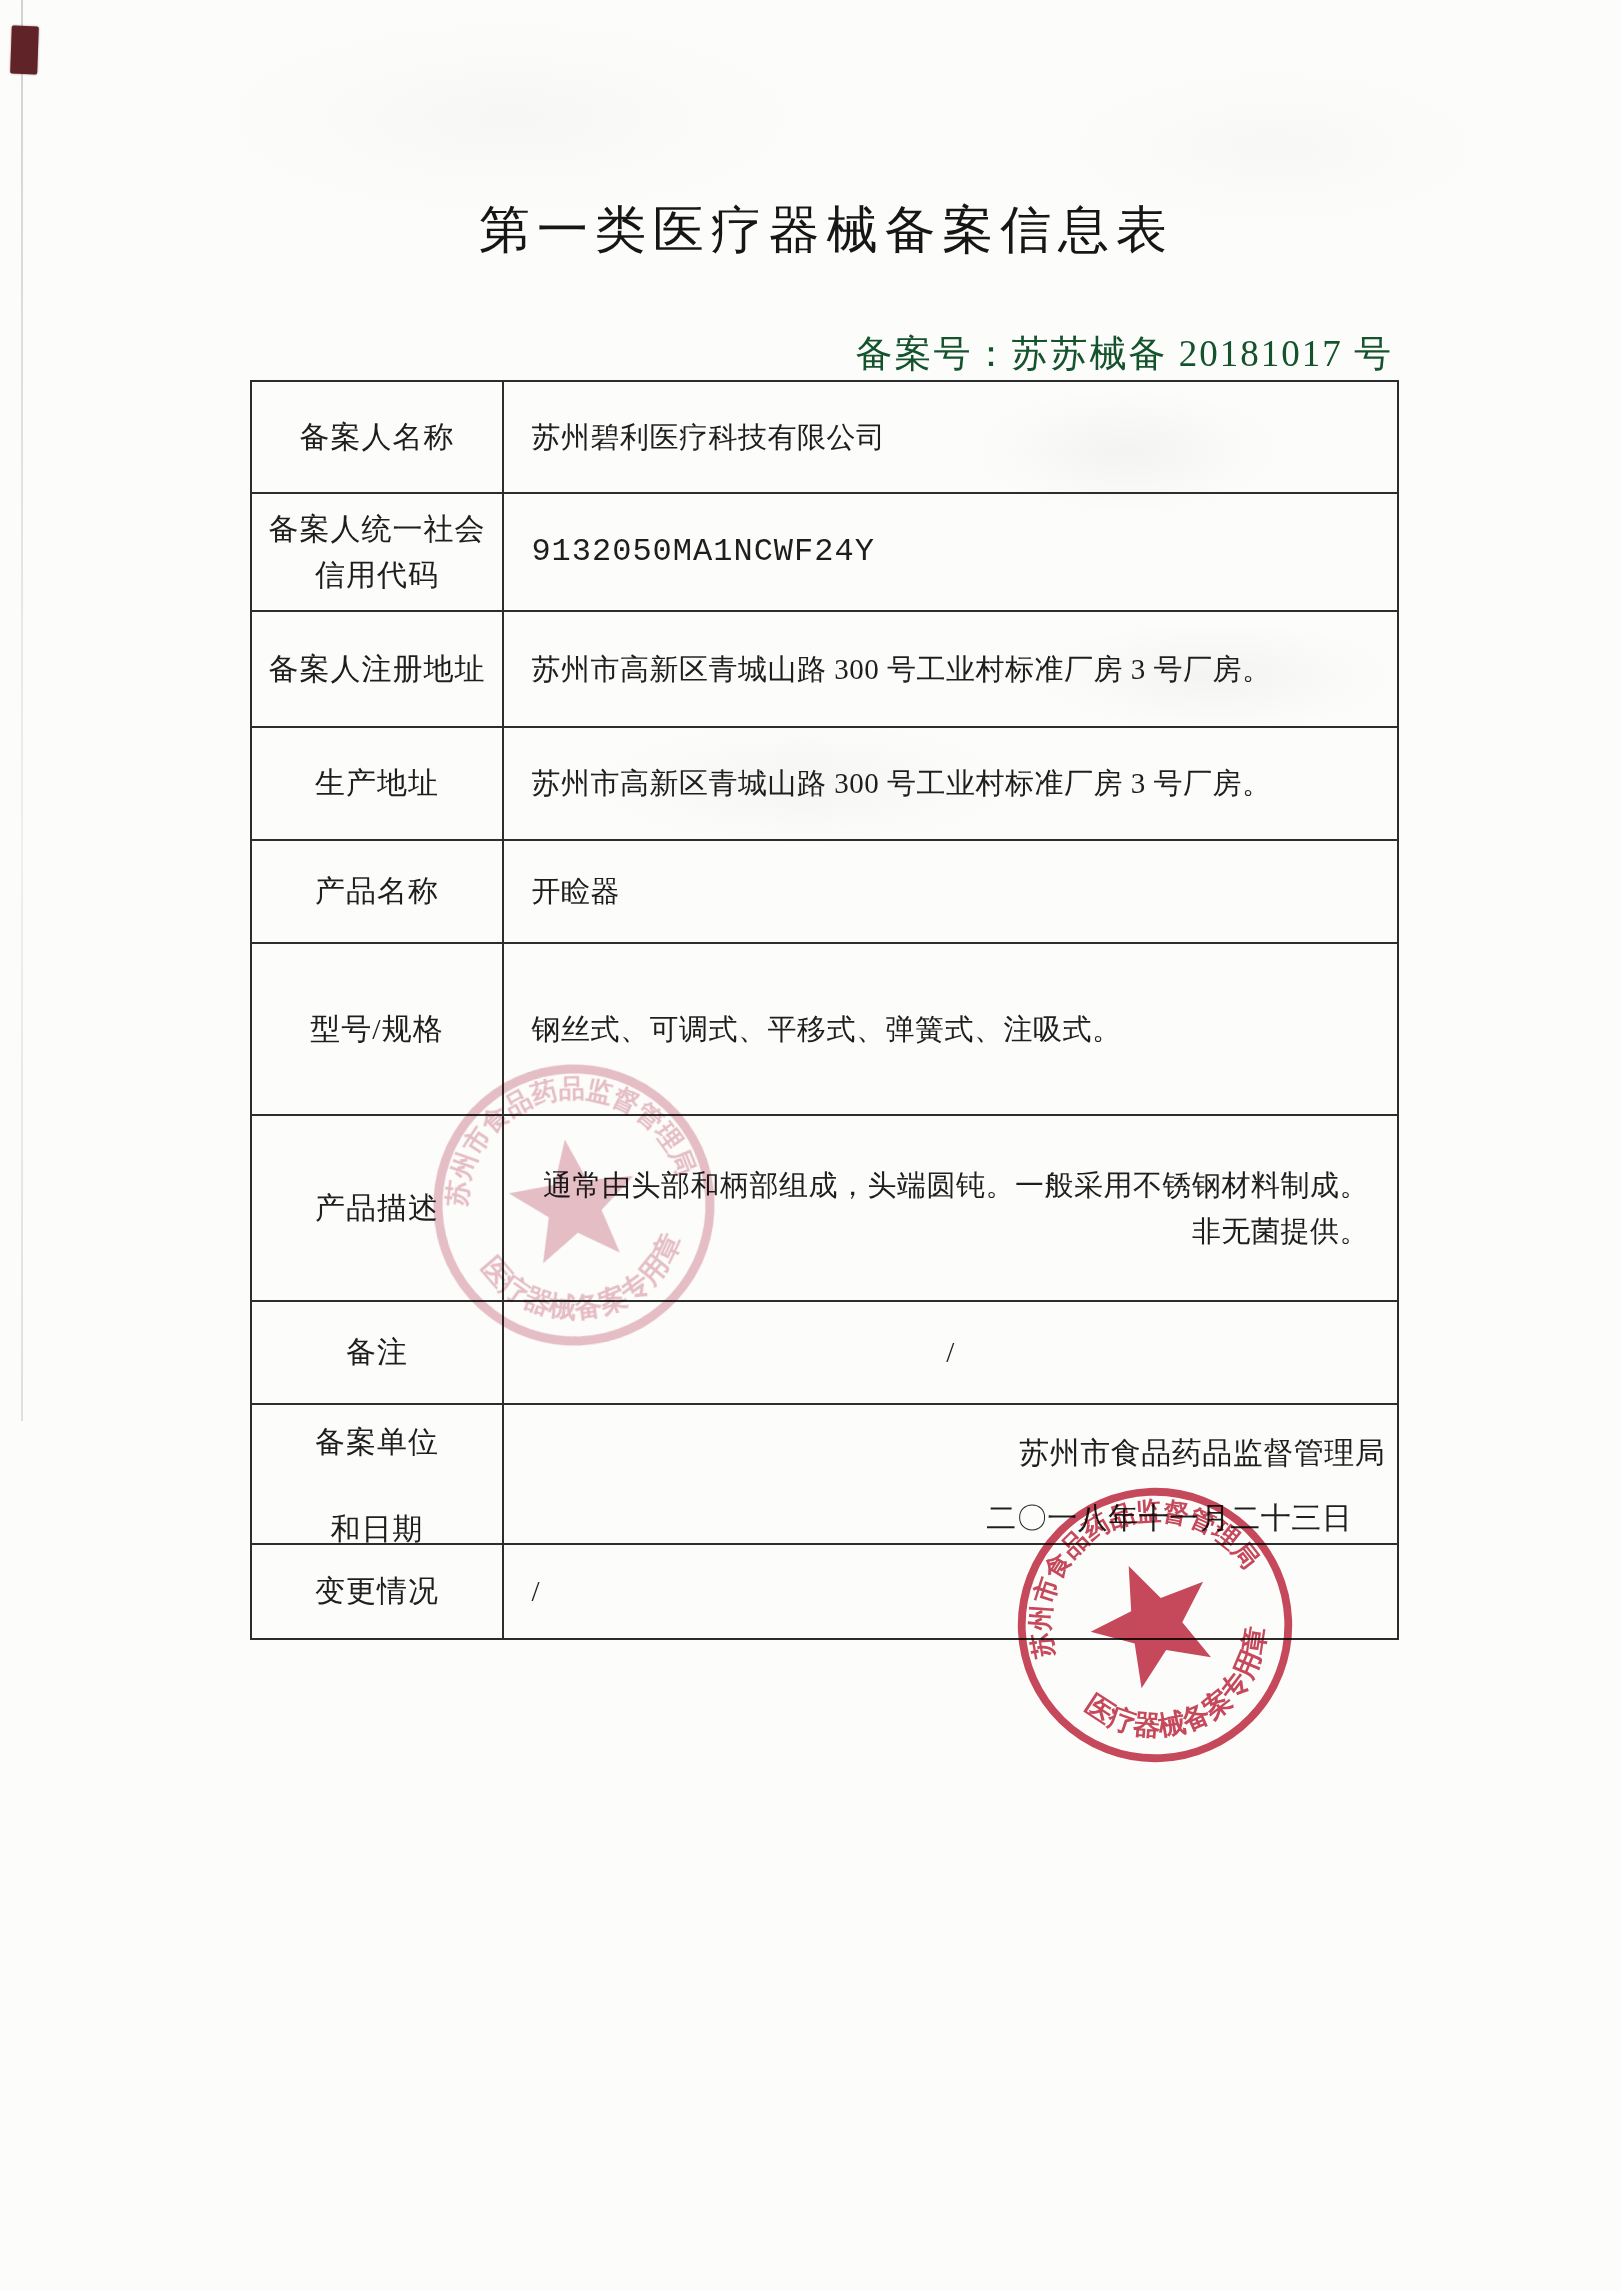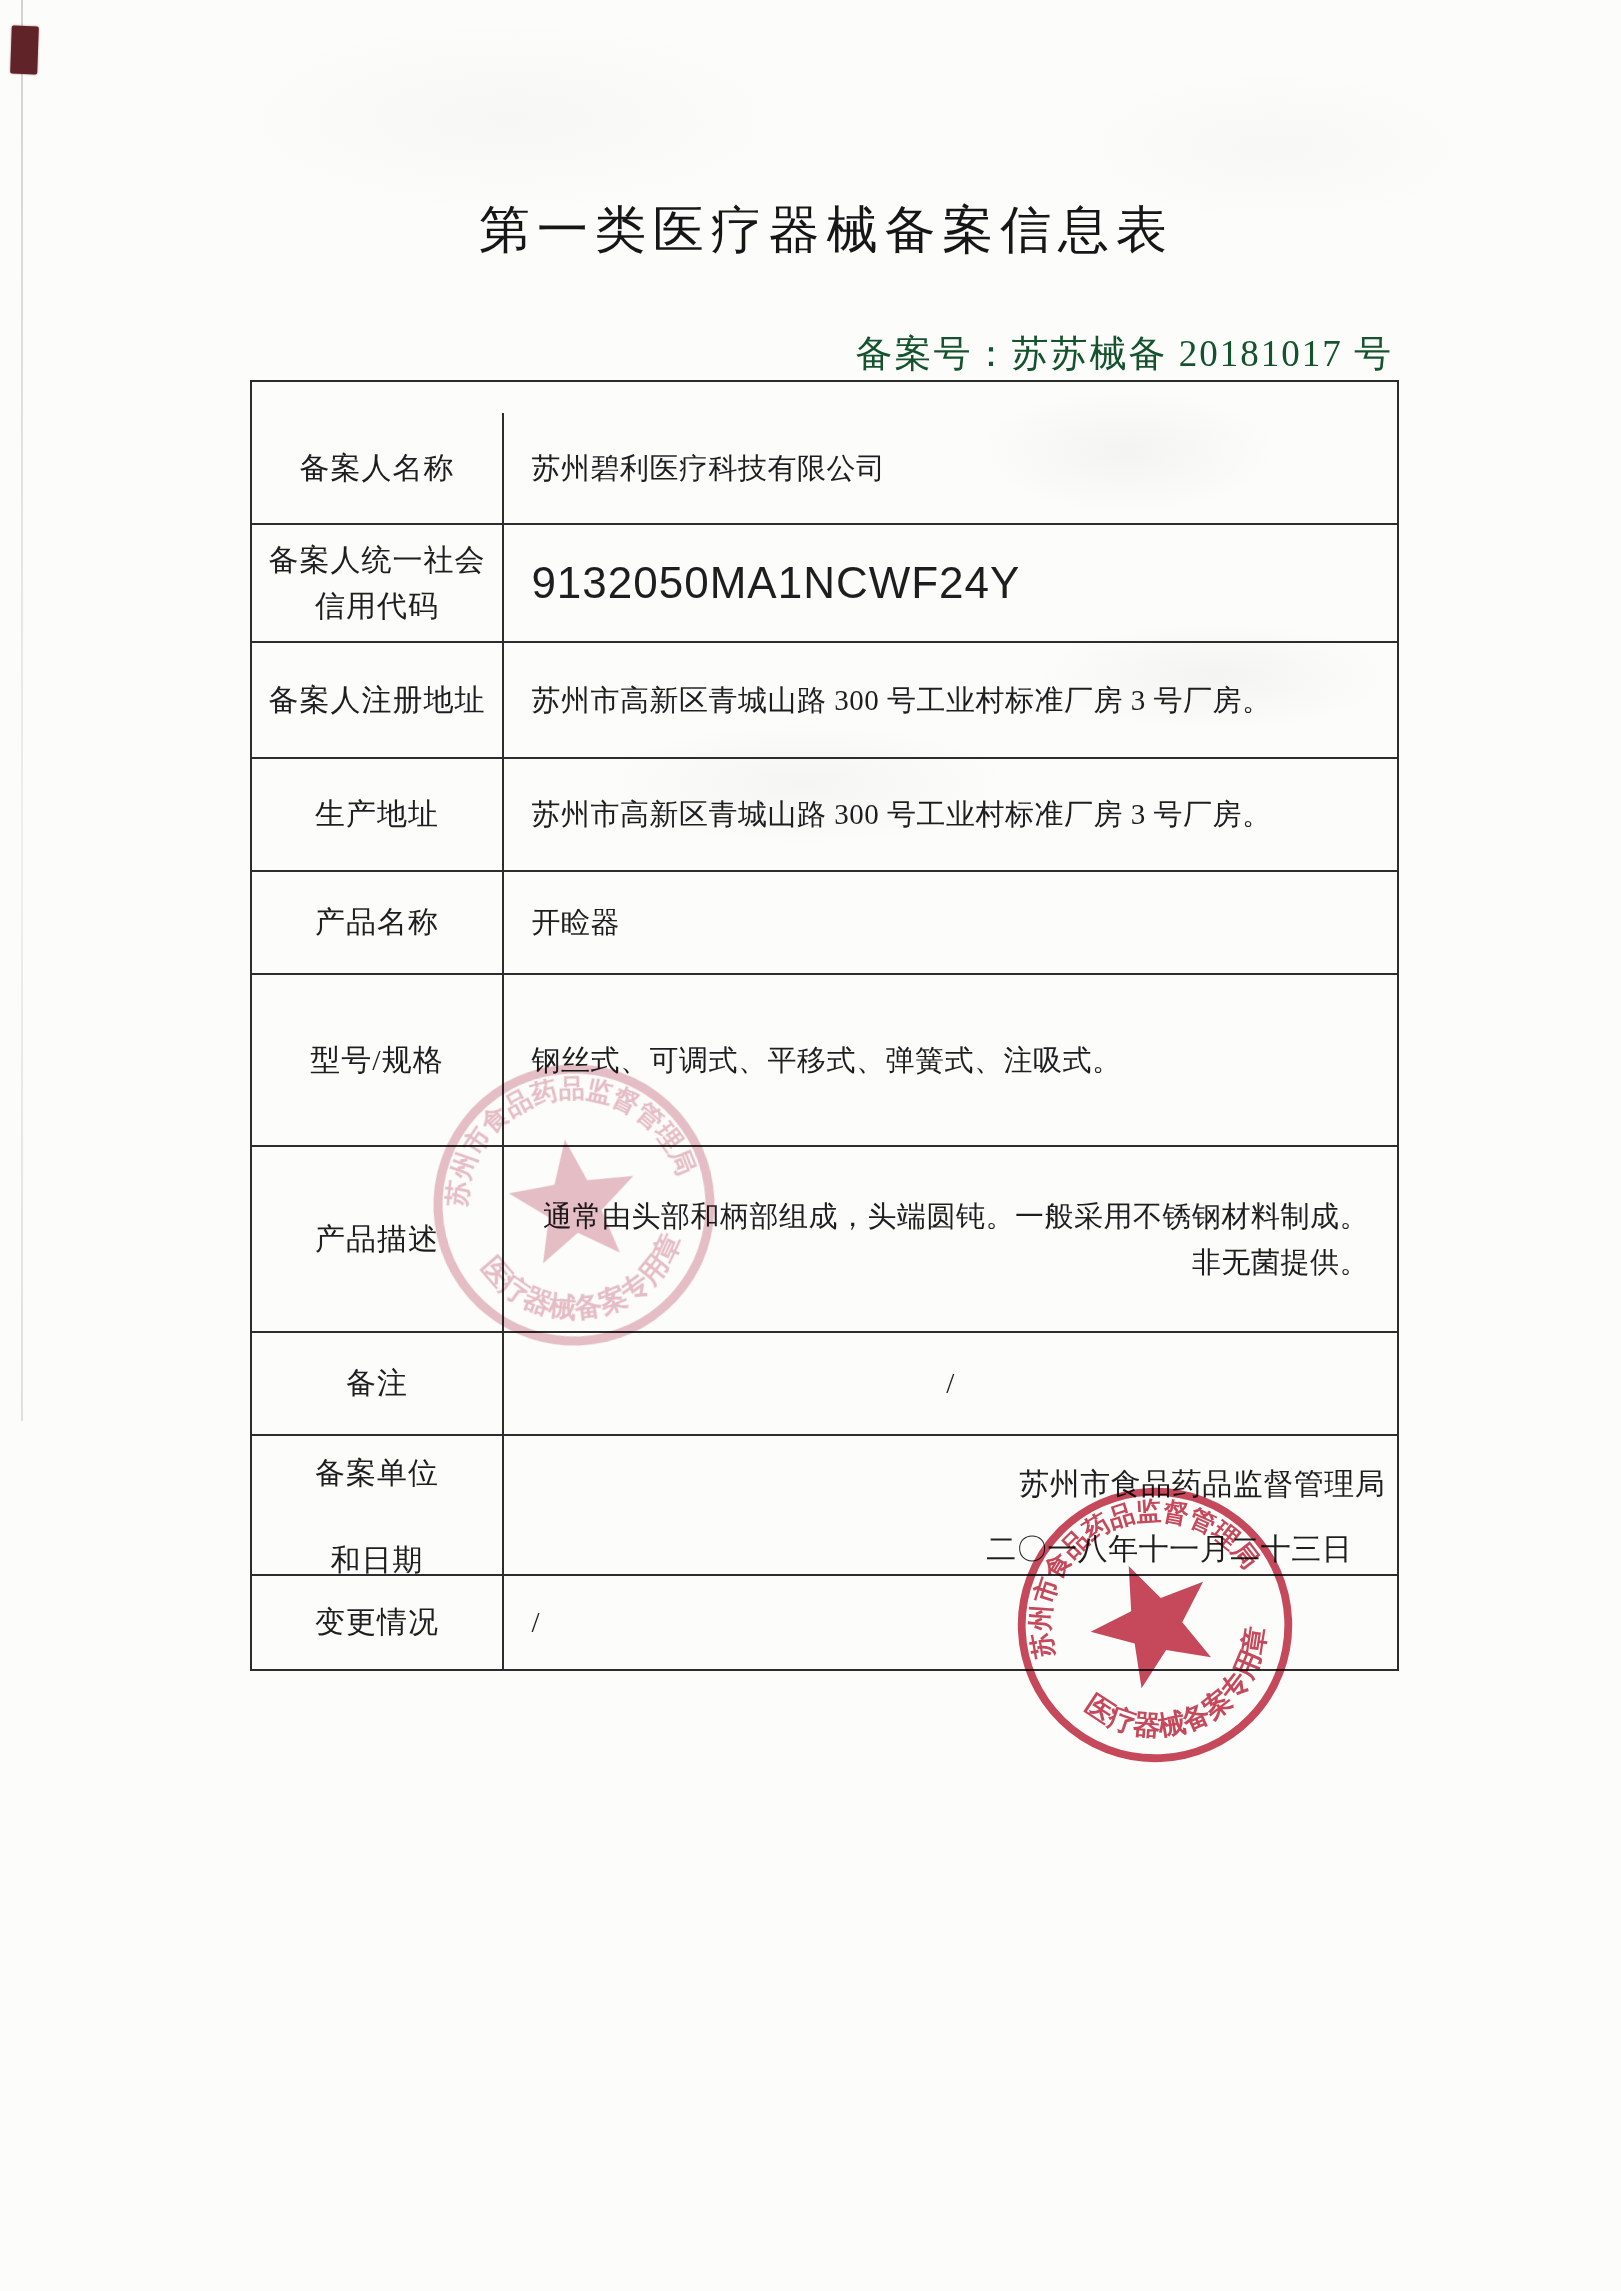--- a/index.html
+++ b/index.html
@@ -37,35 +37,35 @@
   .filing-line{
     position:absolute;top:329px;right:228px;
     font-size:37px;letter-spacing:2px;color:#14532d;
   }
   .form-table{
     position:absolute;left:250px;top:380px;width:1149px;
     border:2.9px solid #2c2c2c;box-sizing:border-box;
     background:transparent;
   }
   .row{display:grid;grid-template-columns:252px 1fr;border-top:2px solid #2d2d2d;box-sizing:border-box;}
-  .row:first-child{border-top:none;margin-top:31px;}
+  .row:first-child{border-top:none;}
   .cell-label{
     border-right:2px solid #2d2d2d;
     display:flex;align-items:center;justify-content:center;text-align:center;
     font-size:30px;letter-spacing:1px;line-height:1.55;padding:0 2px;box-sizing:border-box;
   }
   .cell-value{
     display:flex;align-items:center;
     font-size:29px;line-height:1.6;letter-spacing:0.5px;
     padding:0 13.7px 0 27.4px;box-sizing:border-box;
   }
   .h1{height:110px}.h2{height:118px}.h3{height:116px}.h4{height:113px}
   .h5{height:103px}.h6{height:172px}.h7{height:186px}.h8{height:123px}
   .h9{height:103px}.h10{height:140px}.h11{height:95px}
-  .mono{font-family:Liberation Sans, sans-serif;font-size:44px;letter-spacing:1px;border-radius:18px;}
+  .mono{font-family:Liberation Mono, monospace;font-size:32px;letter-spacing:1px;border-radius:18px;}
   .center-val{justify-content:center;padding:0;}
   .unit-label{flex-direction:column;justify-content:space-evenly;padding:13.7px 2px;gap:41px;}
   .unit-value{flex-direction:column;align-items:flex-end;justify-content:space-evenly;padding:7.8px 11.8px 7.8px 27.4px;font-size:30px;}
   .unit-date{margin-right:33px;}
   
   .seal{position:absolute;pointer-events:none;}
   .seal-main{left:1008px;top:1478px;width:294px;height:294px;transform:rotate(-24deg);opacity:.93;mix-blend-mode:multiply;}
   .seal-faint{left:424px;top:1055px;width:300px;height:300px;transform:rotate(-8deg);opacity:.45;filter:blur(0.7px);mix-blend-mode:multiply;}
   .seal svg{width:100%;height:100%;}
   .seal text{font-family:"Liberation Serif","DejaVu Serif",serif;font-weight:bold;}

